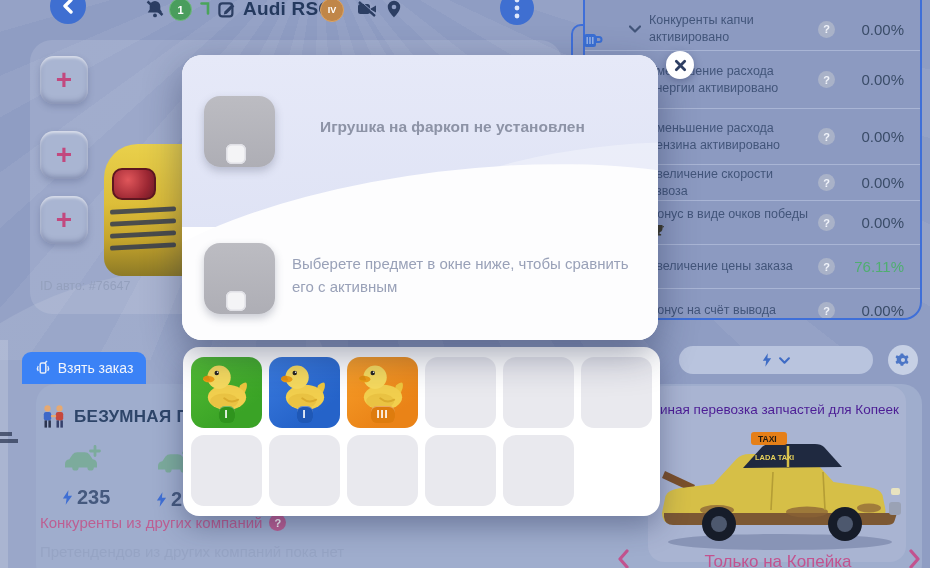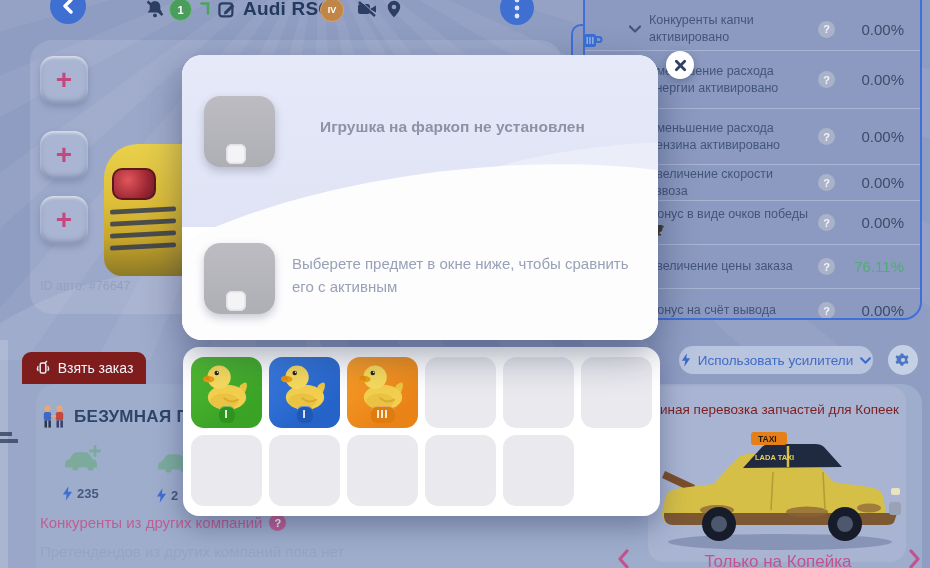--- a/index.html
+++ b/index.html
@@ -45,32 +45,32 @@
   .blabel{flex:1;color:#42557a;font-size:12.5px;line-height:1.35;padding-right:4px;}
   .bq{flex:0 0 17px;width:17px;height:17px;border-radius:50%;background:#a9b2c8;color:#f0f3fa;
     font-size:11px;font-weight:bold;display:flex;align-items:center;justify-content:center;margin-right:9px;}
   .bval{flex:0 0 60px;text-align:right;color:#3a4c68;font-size:15px;}
   .bval.green{color:#4fae70;}
   .mugtab{left:571px;top:24px;width:42px;height:38px;background:#8c9ac1;border:2px solid #3f6fd8;
     border-radius:10px 0 0 10px;z-index:3;}
   .mugicon{left:583px;top:31px;z-index:5;}
   
   .bigcard{left:36px;top:384px;width:886px;height:200px;border-radius:20px;background:#9fadcd;z-index:3;}
-  .ordertab{left:22px;top:352px;width:124px;height:32px;background:#7f1d1d;border-radius:9px 9px 0 0;
+  .ordertab{left:22px;top:352px;width:124px;height:32px;background:#3b82f6;border-radius:9px 9px 0 0;
     z-index:4;display:flex;align-items:center;justify-content:center;gap:7px;
     color:#f2f5fc;font-size:14px;}
   .ordertitle{left:74px;top:407px;color:#2e4569;font-weight:bold;font-size:17px;z-index:4;letter-spacing:.3px;}
-  .statval{display:flex;align-items:center;gap:4px;color:#45597e;font-size:13px;font-weight:bold;z-index:4;}
+  .statval{display:flex;align-items:center;gap:4px;color:#45597e;font-size:20px;font-weight:bold;z-index:4;}
   .competitors{left:40px;top:514px;color:#bd5f93;font-size:15px;z-index:4;display:flex;align-items:center;gap:7px;}
   .pinkq{width:17px;height:17px;border-radius:50%;background:#bd5f93;color:#fff;font-size:11px;font-weight:bold;
     display:flex;align-items:center;justify-content:center;}
   .emptyline{left:40px;top:543px;color:#96a4c4;font-size:15px;z-index:4;}
   
   .ordercard{left:648px;top:386px;width:258px;height:176px;border-radius:16px;background:#a9b4d2;z-index:4;}
-  .orderdesc{left:660px;top:402px;width:246px;color:#7f1d1d;font-size:13.5px;z-index:5;}
+  .orderdesc{left:660px;top:402px;width:246px;color:#4c1d95;font-size:13.5px;z-index:5;}
   .footertext{left:650px;top:552px;width:256px;text-align:center;color:#c2538f;font-size:17px;z-index:5;}
   .navarrow{z-index:5;display:flex;align-items:center;}
   
   .pill{left:679px;top:346px;width:194px;height:28px;border-radius:14px;background:#b9c4de;z-index:5;
     display:flex;align-items:center;justify-content:center;gap:7px;color:#3f6cc5;font-size:13.5px;}
   .gearbtn{left:888px;top:345px;width:30px;height:30px;border-radius:50%;background:#c6d0e5;z-index:5;
     display:flex;align-items:center;justify-content:center;}
   
   .invpanel{left:183px;top:347px;width:477px;height:169px;border-radius:16px;background:#ffffff;z-index:60;
     box-shadow:0 10px 28px rgba(28,38,76,0.38);padding:6px;box-sizing:border-box;
@@ -359,21 +359,20 @@
     <svg width="14" height="20" viewBox="0 0 14 20">
         <polyline points="3,2 10,10 3,18" fill="none" stroke="#c2538f" stroke-width="3.2" stroke-linecap="round" stroke-linejoin="round"></polyline>
       </svg>
   </div>
   <div class="abs footertext">Только на Копейка</div>
 
   <div class="abs pill">
     <svg width="10" height="14" viewBox="0 0 12 16">
         <path d="M7 0 L1 9 h4 L4 16 L11 6 H6.5 Z" fill="#3f6cc5"></path>
       </svg>
-    <span>Использовать усилители</span>
     <svg width="11" height="7" viewBox="0 0 12 8">
         <polyline points="1,1.5 6,6.5 11,1.5" fill="none" stroke="#3f6cc5" stroke-width="2.4" stroke-linecap="round" stroke-linejoin="round"></polyline>
       </svg>
   </div>
   <div class="abs gearbtn">
     <svg width="18" height="18" viewBox="0 0 20 20">
         <path d="M10 2.2 l1 2.2 a5.6 5.6 0 0 1 2.1 .9 l2.3 -.8 1.5 2.6 -1.7 1.7 a5.6 5.6 0 0 1 0 2.4 l1.7 1.7 -1.5 2.6 -2.3 -.8 a5.6 5.6 0 0 1 -2.1 .9 l-1 2.2 h-3 l-.7 -2.3 a5.6 5.6 0 0 1 -2.1 -.9 l-2.3 .8 -1.5 -2.6 1.7 -1.7 a5.6 5.6 0 0 1 0 -2.4 L.4 7.1 1.9 4.5 l2.3 .8 a5.6 5.6 0 0 1 2.1 -.9 l.7 -2.2 z" fill="#4c76c6" transform="translate(1.3,0.8) scale(0.88)"></path>
         <circle cx="10" cy="10" r="2.3" fill="#c6d0e5"></circle>
       </svg>
   </div>

